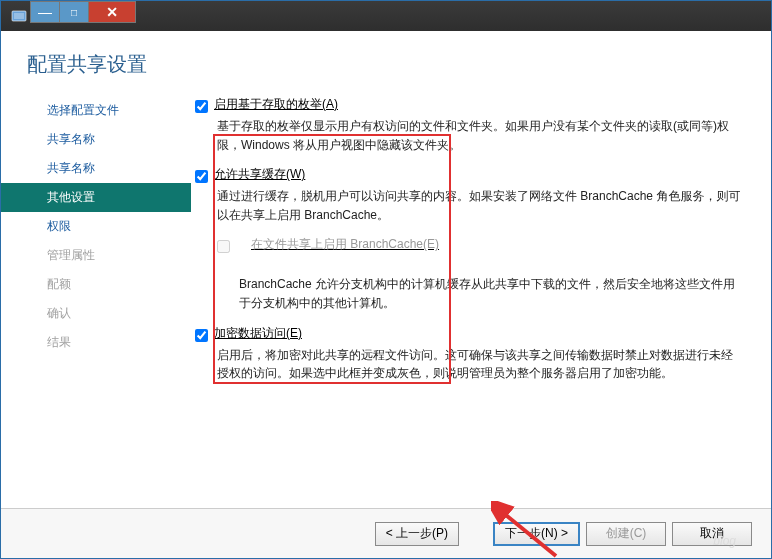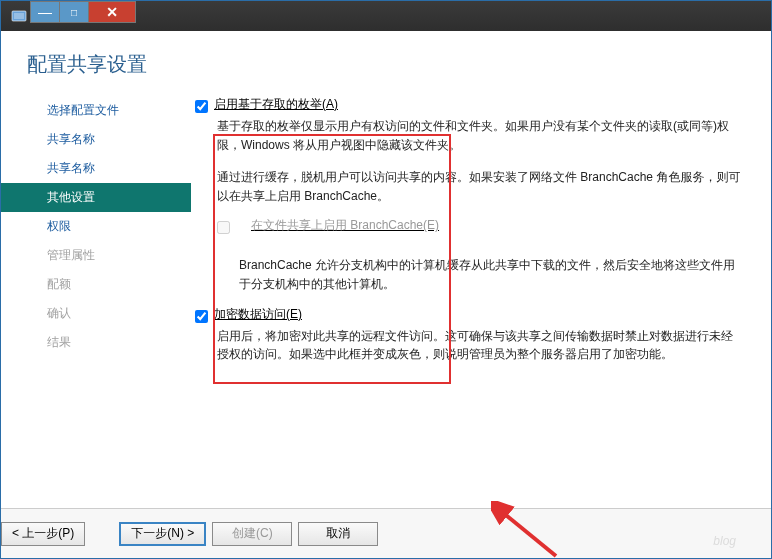--- a/index.html
+++ b/index.html
@@ -34,21 +34,21 @@
 
 .opt-row { display: flex; align-items: flex-end; margin-bottom: 2px; text-decoration: underline; }
 .opt-row .cb { margin-right: 6px; margin-top: 2px; }
 .opt-row label { font-size: 12px; }
 .opt-desc { padding: 2px 0 12px 22px; font-size: 12px; line-height: 1.55; color: #222; }
 .sub-opt { padding-left: 22px; margin-bottom: 20px; gap: 15px; }
 .sub-opt .cb { margin-right: 6px; margin-top: 2px; }
 .sub-opt label { color: #888; }
 .sub-desc { padding: 2px 0 12px 44px; font-size: 12px; line-height: 1.55; color: #222; }
 
-.footer { height: 50px; border-top: 1px solid #ccc; display: flex; align-items: center; padding-right: 19px; gap: 6px; background: #f7f7f7; position: relative; }
+.footer { height: 50px; border-top: 1px solid #ccc; display: flex; justify-content: flex-end; align-items: center; padding-right: 19px; gap: 6px; background: #f7f7f7; position: relative; }
 .btn { min-width: 80px; height: 24px; border: 1px solid #8a8a8a; background: linear-gradient(to bottom, #fafafa, #e6e6e6); font-size: 12px; cursor: pointer; padding: 0 10px; }
 .btn.default { border: 2px solid #3a84c4; margin-left: 28px; }
 .btn:disabled { color: #999; cursor: default; }
 
 .arrow { position: absolute; left: 490px; top: 470px; width: 70px; height: 60px; pointer-events: none; z-index: 20; }
 .watermark { position: absolute; right: 35px; bottom: 10px; color: #dcdcdc; font-size: 12px; pointer-events: none; font-style: italic; }
 
 input[type=checkbox] { width: 13px; height: 13px; }
 input[type=checkbox]:disabled + label { color: #999; }
 </style>
@@ -94,20 +94,24 @@
       </div>
 
       <div class="content">
 
         <div class="opt-row">
           <input type="checkbox" class="cb" checked="" style="">
           <label>启用基于存取的枚举(A)</label>
         </div>
         <div class="opt-desc">基于存取的枚举仅显示用户有权访问的文件和文件夹。如果用户没有某个文件夹的读取(或同等)权限，Windows 将从用户视图中隐藏该文件夹。</div>
 
+        <div class="opt-row">
+          <input type="checkbox" class="cb" checked="" style="">
+          <label>允许共享缓存(W)</label>
+        </div>
         <div class="opt-desc">通过进行缓存，脱机用户可以访问共享的内容。如果安装了网络文件 BranchCache 角色服务，则可以在共享上启用 BranchCache。</div>
 
         <div class="opt-row sub-opt">
           <input type="checkbox" class="cb" disabled="" style="">
           <label>在文件共享上启用 BranchCache(E)</label>
         </div>
         <div class="sub-desc">BranchCache 允许分支机构中的计算机缓存从此共享中下载的文件，然后安全地将这些文件用于分支机构中的其他计算机。</div>
 
         <div class="opt-row">
           <input type="checkbox" class="cb" checked="" style="">

